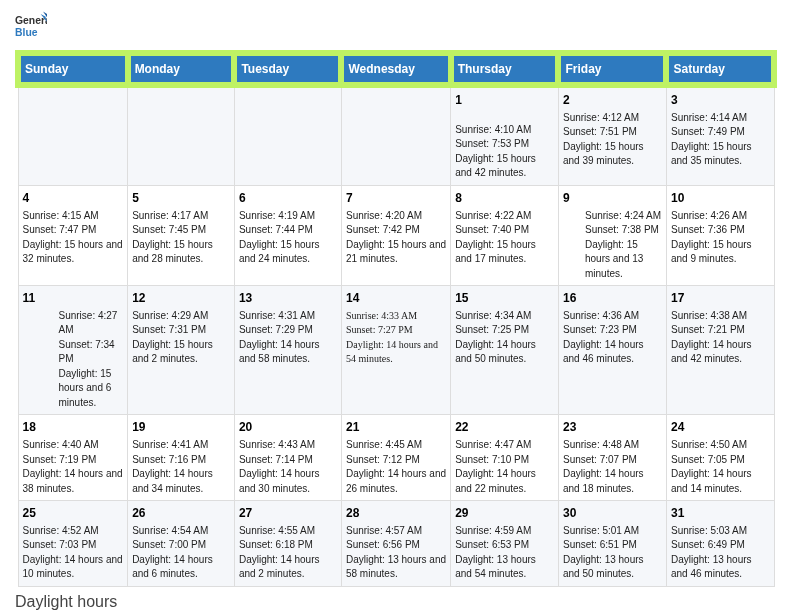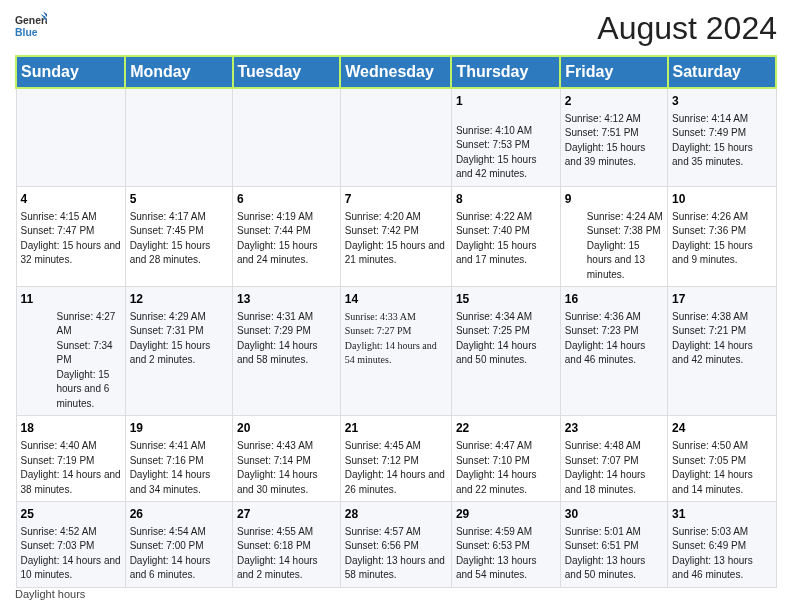--- a/index.html
+++ b/index.html
@@ -48,22 +48,22 @@
       font-size: 11px;
     }
     .calendar thead tr {
       background-color: #2e7abf;
     }
     .calendar thead th {
       color: #fff;
       padding: 6px 4px;
       text-align: left;
       font-weight: bold;
-      font-size: 16px;
-      border: 2px solid #bef264;
+      font-size: 12px;
+      border: 6px solid #bef264;
     }
     .calendar tbody tr {
       border-bottom: 1px solid #ddd;
     }
     .calendar tbody td {
       vertical-align: top;
       padding: 4px 4px;
       border: 1px solid #ddd;
       width: 113px;
       min-height: 75px;
@@ -84,39 +84,39 @@
     }
     .day-info {
       font-size: 10px;
       color: #222;
       line-height: 1.45;
     }
     .empty-cell {
       background: #f5f7fa !important;
     }
     .footer {
-      font-size: 11px;
+      margin-top: 6px;
+      font-size: 16px;
       color: #444;
     }
   </style>
 </head>
 <body>
 
 <div class="page">
   <div class="header">
     <div class="logo">
       <svg class="logo-icon" viewBox="0 0 40 40" xmlns="http://www.w3.org/2000/svg">
         <text x="0" y="18" font-size="13" font-weight="bold" fill="#333" font-family="Arial">General</text>
         <text x="0" y="32" font-size="13" font-weight="bold" fill="#2e7abf" font-family="Arial">Blue</text>
         <polygon points="32,5 40,15 38,8" fill="#2e7abf"></polygon>
         <polygon points="35,2 42,12 40,5" fill="#1a5a9f"></polygon>
       </svg>
     </div>
     <div class="title-block">
-      <div class="month-year">August 2024</div>
     </div>
   </div>
 
   <table class="calendar">
     <thead>
       <tr>
       <th>Sunday</th>
           <th>Monday</th>
           <th>Tuesday</th>
           <th>Wednesday</th>

